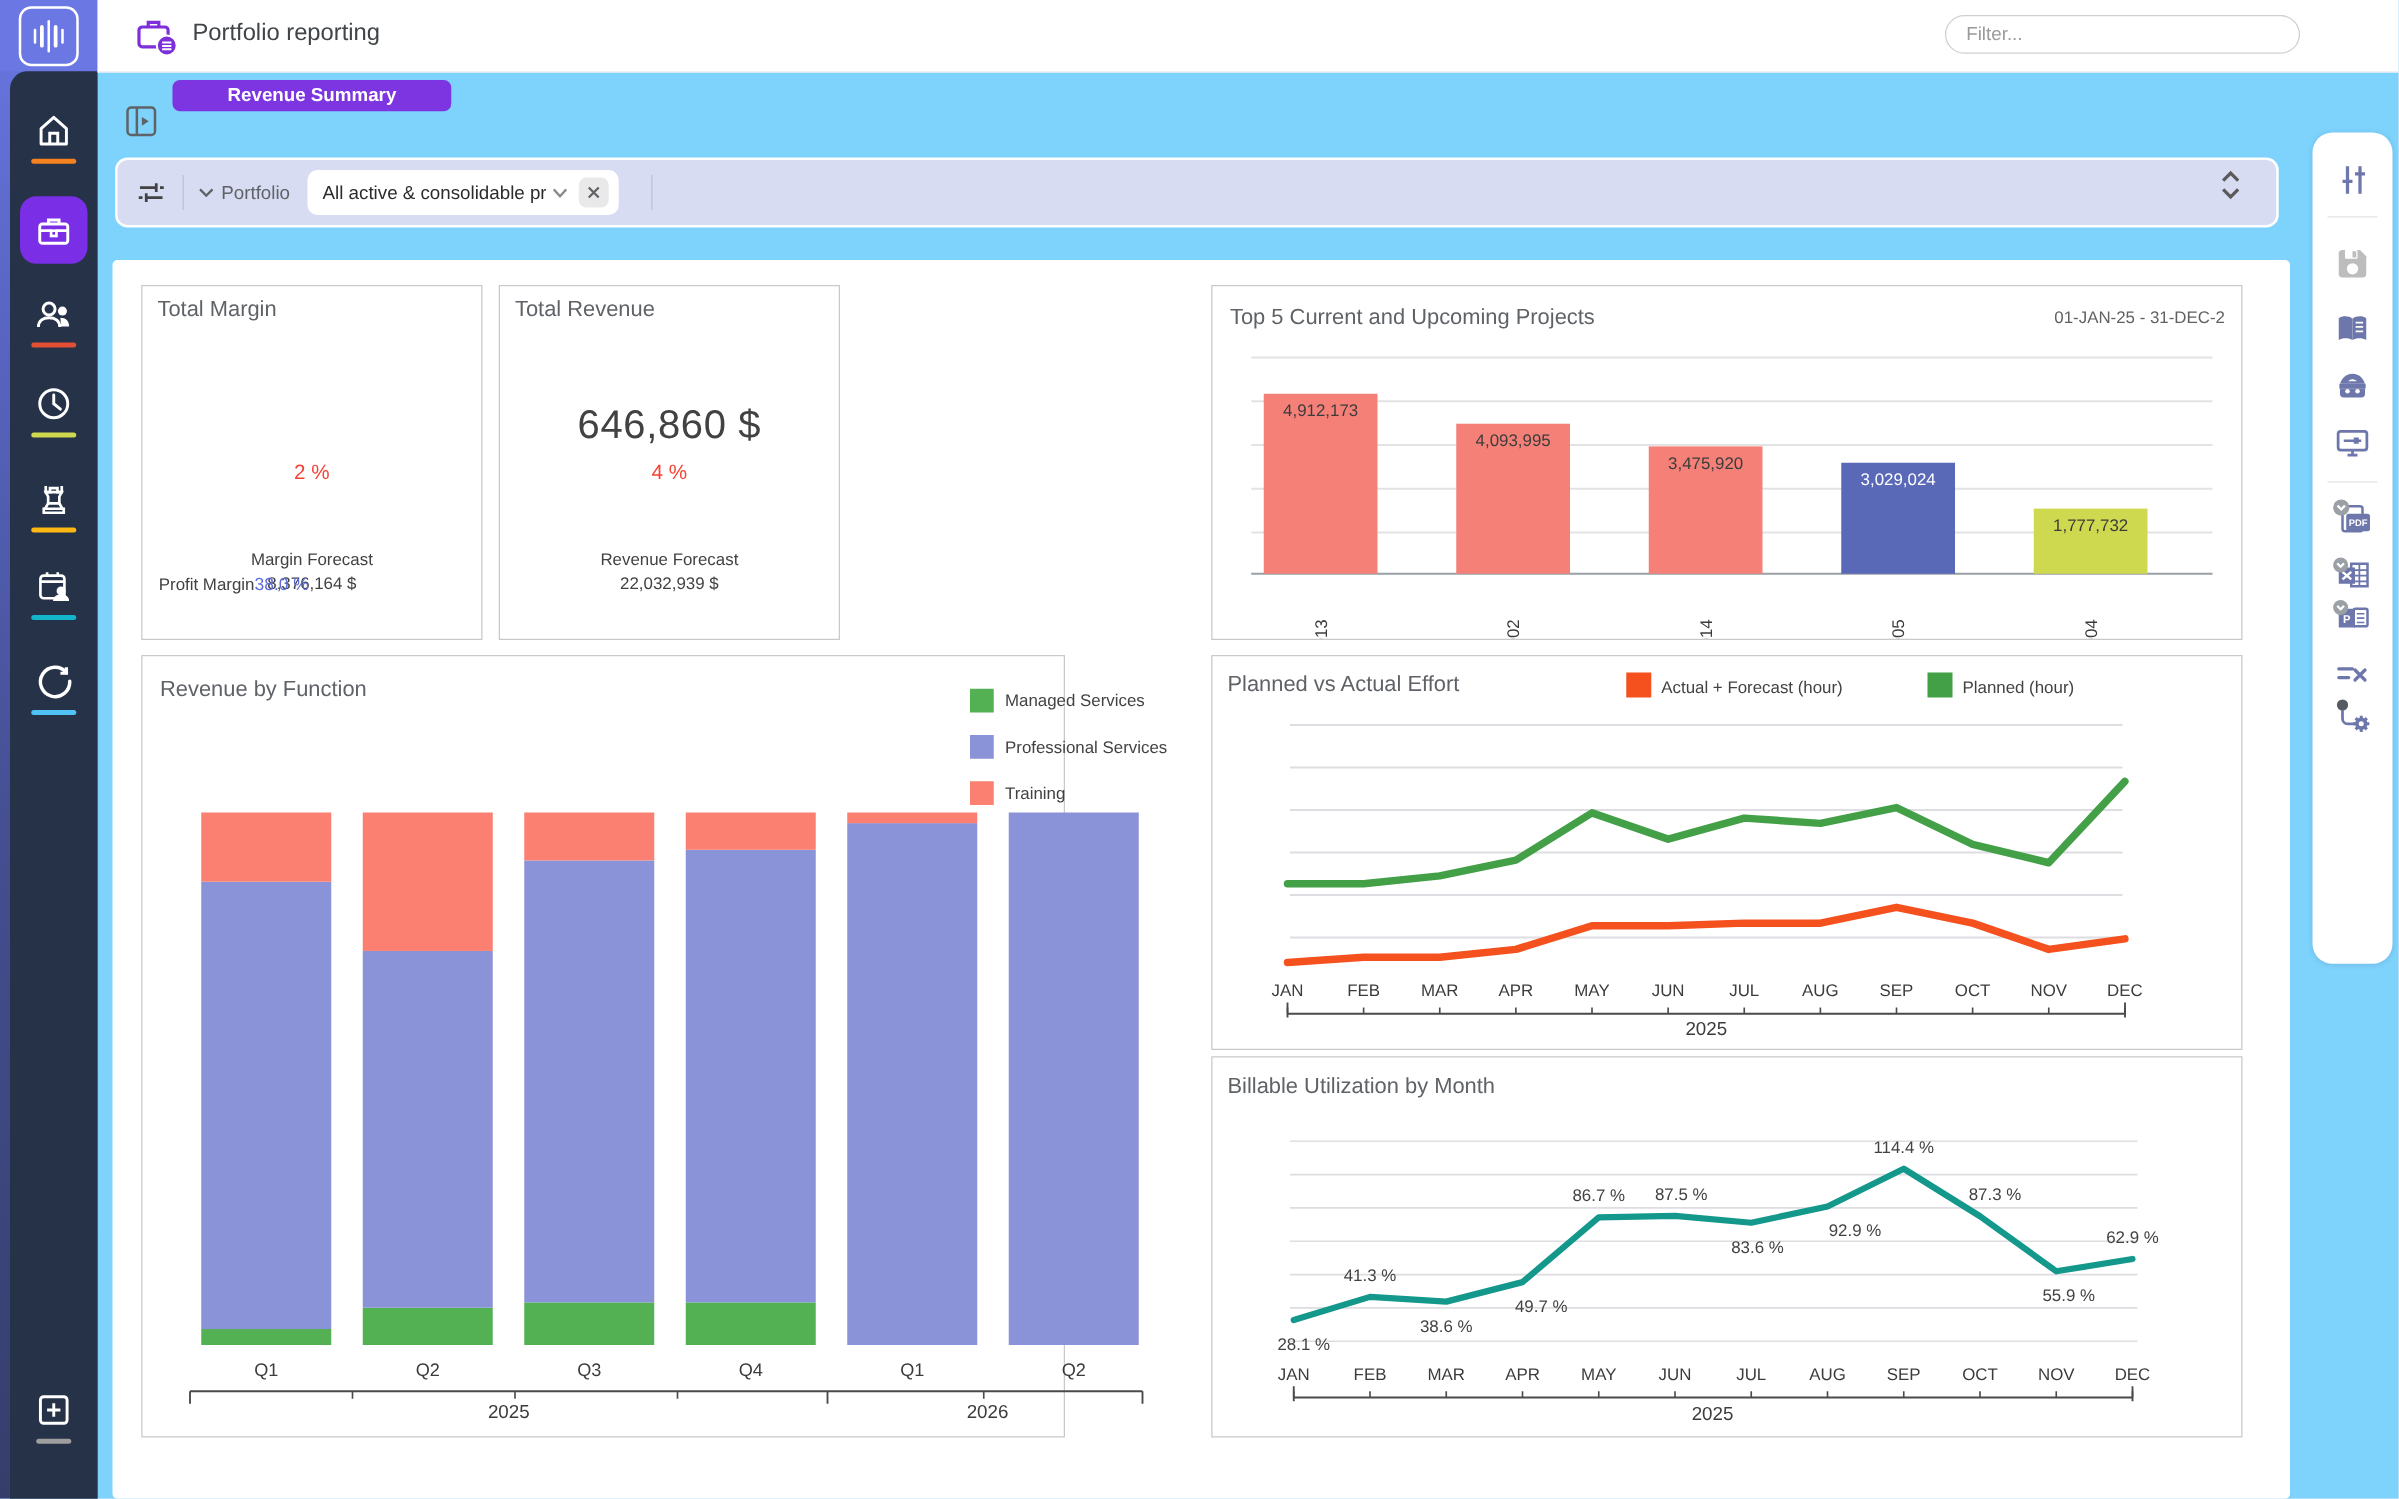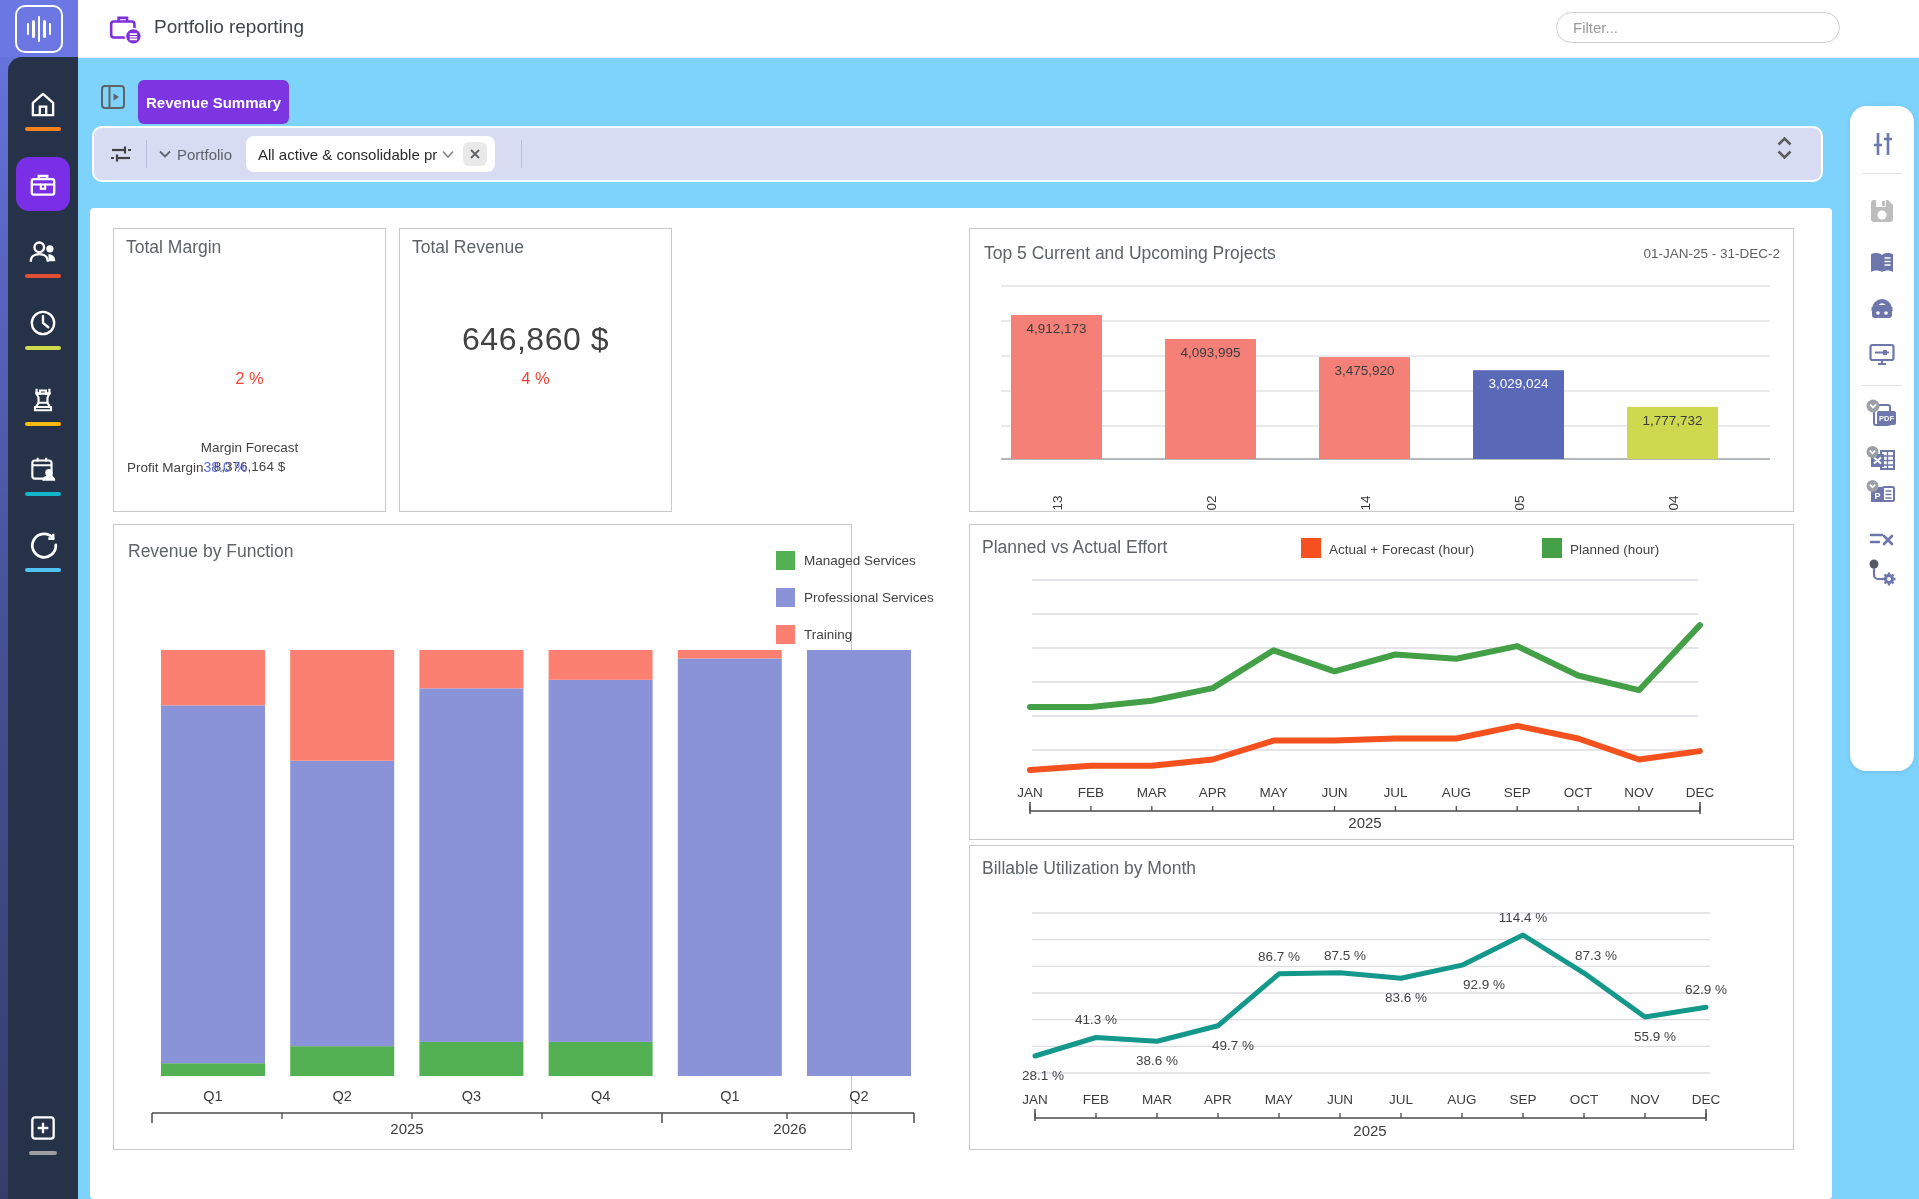--- a/index.html
+++ b/index.html
@@ -24,21 +24,21 @@
   
   .topbar{position:absolute;left:78px;top:0;width:1841px;height:57px;background:#fff;border-bottom:1px solid #ebebf2;}
   .page-title-icon{position:absolute;left:30px;top:11px;}
   .page-title{position:absolute;left:76px;top:16px;font-size:19px;color:#3f4549;font-weight:500;}
   .filter-input{position:absolute;left:1478px;top:12px;width:250px;height:29px;border:1.5px solid #cfcfcf;
     border-radius:17px;padding:0 16px;font-size:15px;color:#555;outline:none;font-family:"Liberation Sans",sans-serif;}
   .filter-input::placeholder{color:#9a9a9a;}
 
   
   .toolbar-toggle{position:absolute;left:99px;top:83px;width:28px;height:28px;cursor:pointer;}
-  .btn-primary{position:absolute;left:138px;top:80px;height:44px;padding:0 8px;background:#7c35e0;border:none;
+  .btn-primary{position:absolute;left:138px;top:64px;height:25px;padding:0 44px;background:#7c35e0;border:none;
     border-radius:6px;color:#fff;font-size:15px;font-weight:700;font-family:"Liberation Sans",sans-serif;cursor:pointer;}
   .filterbar{position:absolute;left:92px;top:126px;width:1731px;height:56px;background:#d8dcf3;
     border:2px solid #fff;border-radius:10px;display:flex;align-items:center;padding:0 14px;box-sizing:border-box;}
   .fb-div{width:1px;height:28px;background:#b9bedd;margin:0 12px;}
   .fb-label{display:flex;align-items:center;gap:6px;color:#5f6368;font-size:15px;cursor:pointer;}
   .fb-pill{display:flex;align-items:center;background:#fff;border-radius:8px;height:36px;padding:0 8px 0 12px;margin-left:14px;}
   .fb-pill-text{font-size:15px;color:#2b2b2b;max-width:215px;white-space:nowrap;overflow:hidden;}
   .fb-x{width:24px;height:24px;background:#e9e9e9;border-radius:6px;margin-left:8px;display:flex;align-items:center;justify-content:center;cursor:pointer;}
   .fb-scroll{position:absolute;right:28px;top:8px;display:flex;flex-direction:column;gap:2px;cursor:pointer;}
 
@@ -304,20 +304,24 @@
     </div>
     <div class="kpi-secondary">
       <span>Profit Margin</span><b>38.0 %</b>
     </div>
   </div>
 
   <div class="card" style="left:399px;top:228px;width:273px;height:284px">
     <div class="card-title">Total Revenue</div>
     <div class="kpi-value">646,860 $</div>
     <div class="kpi-delta" style="color: rgb(244, 67, 54);">4 %</div>
+    <div class="kpi-forecast">
+      <div>Revenue Forecast</div>
+      <div>22,032,939 $</div>
+    </div>
   </div>
 
 
   <div class="card" style="left:969px;top:228px;width:825px;height:284px">
     <svg id="svg-top5" width="823" height="282">
         <text x="14" y="30" fill="#5f6368" font-size="17.5">Top 5 Current and Upcoming Projects</text>
         <text x="810" y="29" fill="#616161" font-size="13.5" text-anchor="end">01-JAN-25 - 31-DEC-2</text>
         <line x1="31" y1="57" x2="800" y2="57" stroke="#e3e3e6" stroke-width="1.5"></line>
         <line x1="31" y1="92" x2="800" y2="92" stroke="#e3e3e6" stroke-width="1.5"></line>
         <line x1="31" y1="127" x2="800" y2="127" stroke="#e3e3e6" stroke-width="1.5"></line>

